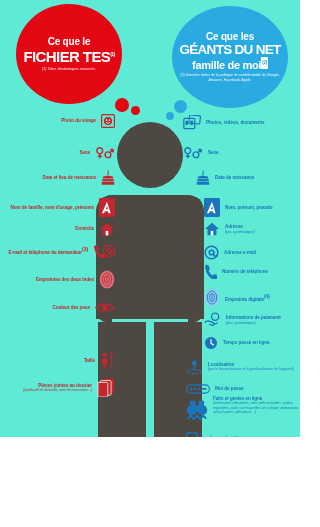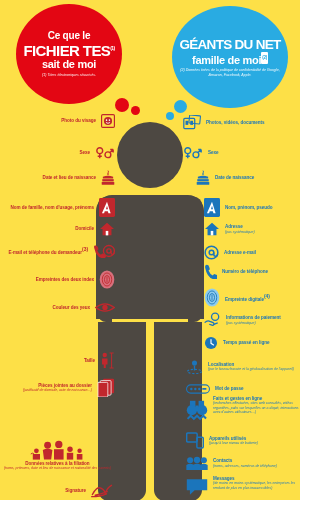--- a/index.html
+++ b/index.html
@@ -3,21 +3,21 @@
 <meta charset="utf-8">
 <style>
   html,body{margin:0;padding:0;}
   body{
     width:300px;height:527px;
     background:#ffffff;
     font-family:"Liberation Sans", sans-serif;
     position:relative;
     overflow:hidden;
   }
-  #stage{position:relative;width:300px;height:500px;background:#fde047;overflow:hidden;}
+  #stage{position:relative;width:300px;height:437px;background:#5eead4;overflow:hidden;}
 
   
   .bubble{position:absolute;border-radius:50%;display:flex;align-items:center;justify-content:center;text-align:center;}
   .bubble .inner{padding:0 8px;}
   .bubble-red{background:#e30613;color:#fff;}
   .bubble-blue{background:#29abe2;color:#fff;}
 
   #bubble-red{left:16px;top:4px;width:106px;height:100px;}
   #bubble-blue{left:172px;top:6px;width:116px;height:102px;}
 
@@ -71,29 +71,29 @@
       <path d="M154 322 h48 v168 a11 11 0 0 1 -11 11 h-26 a11 11 0 0 1 -11 -11 z"></path>
     </g>
   </svg>
 
   <div class="tail tail-red" style="left:115px;top:98px;width:14px;height:14px;"></div>
   <div class="tail tail-red" style="left:131px;top:106px;width:9px;height:9px;"></div>
   <div class="bubble bubble-red" id="bubble-red">
     <div class="inner">
       <div class="b-l1">Ce que le</div>
       <div class="b-l2"><span>FICHIER TES</span><span class="supboxr">(1)</span></div>
-      <div class="b-l3">sait de moi</div>
       <div class="b-note">(1) Titres électroniques sécurisés.</div>
     </div>
   </div>
 
   <div class="tail tail-blue" style="left:174px;top:100px;width:13px;height:13px;"></div>
   <div class="tail tail-blue" style="left:166px;top:112px;width:8px;height:8px;"></div>
   <div class="bubble bubble-blue" id="bubble-blue">
     <div class="inner">
+      <div class="b-l1">Ce que les</div>
       <div class="b-l2 small">GÉANTS DU NET</div>
       <div class="b-l3"><span>famille de moi</span><span class="supbox">(2)</span></div>
       <div class="b-note">(2) Données tirées de la politique de confidentialité de Google, Amazon, Facebook, Apple.</div>
     </div>
   </div>
 
   <div class="row left" style="left:0px;top:114px;width:115px;">
     <div class="lbl red-t">Photo du visage</div>
     <div class="ic">
       <svg width="14" height="14" viewBox="0 0 24 24">

